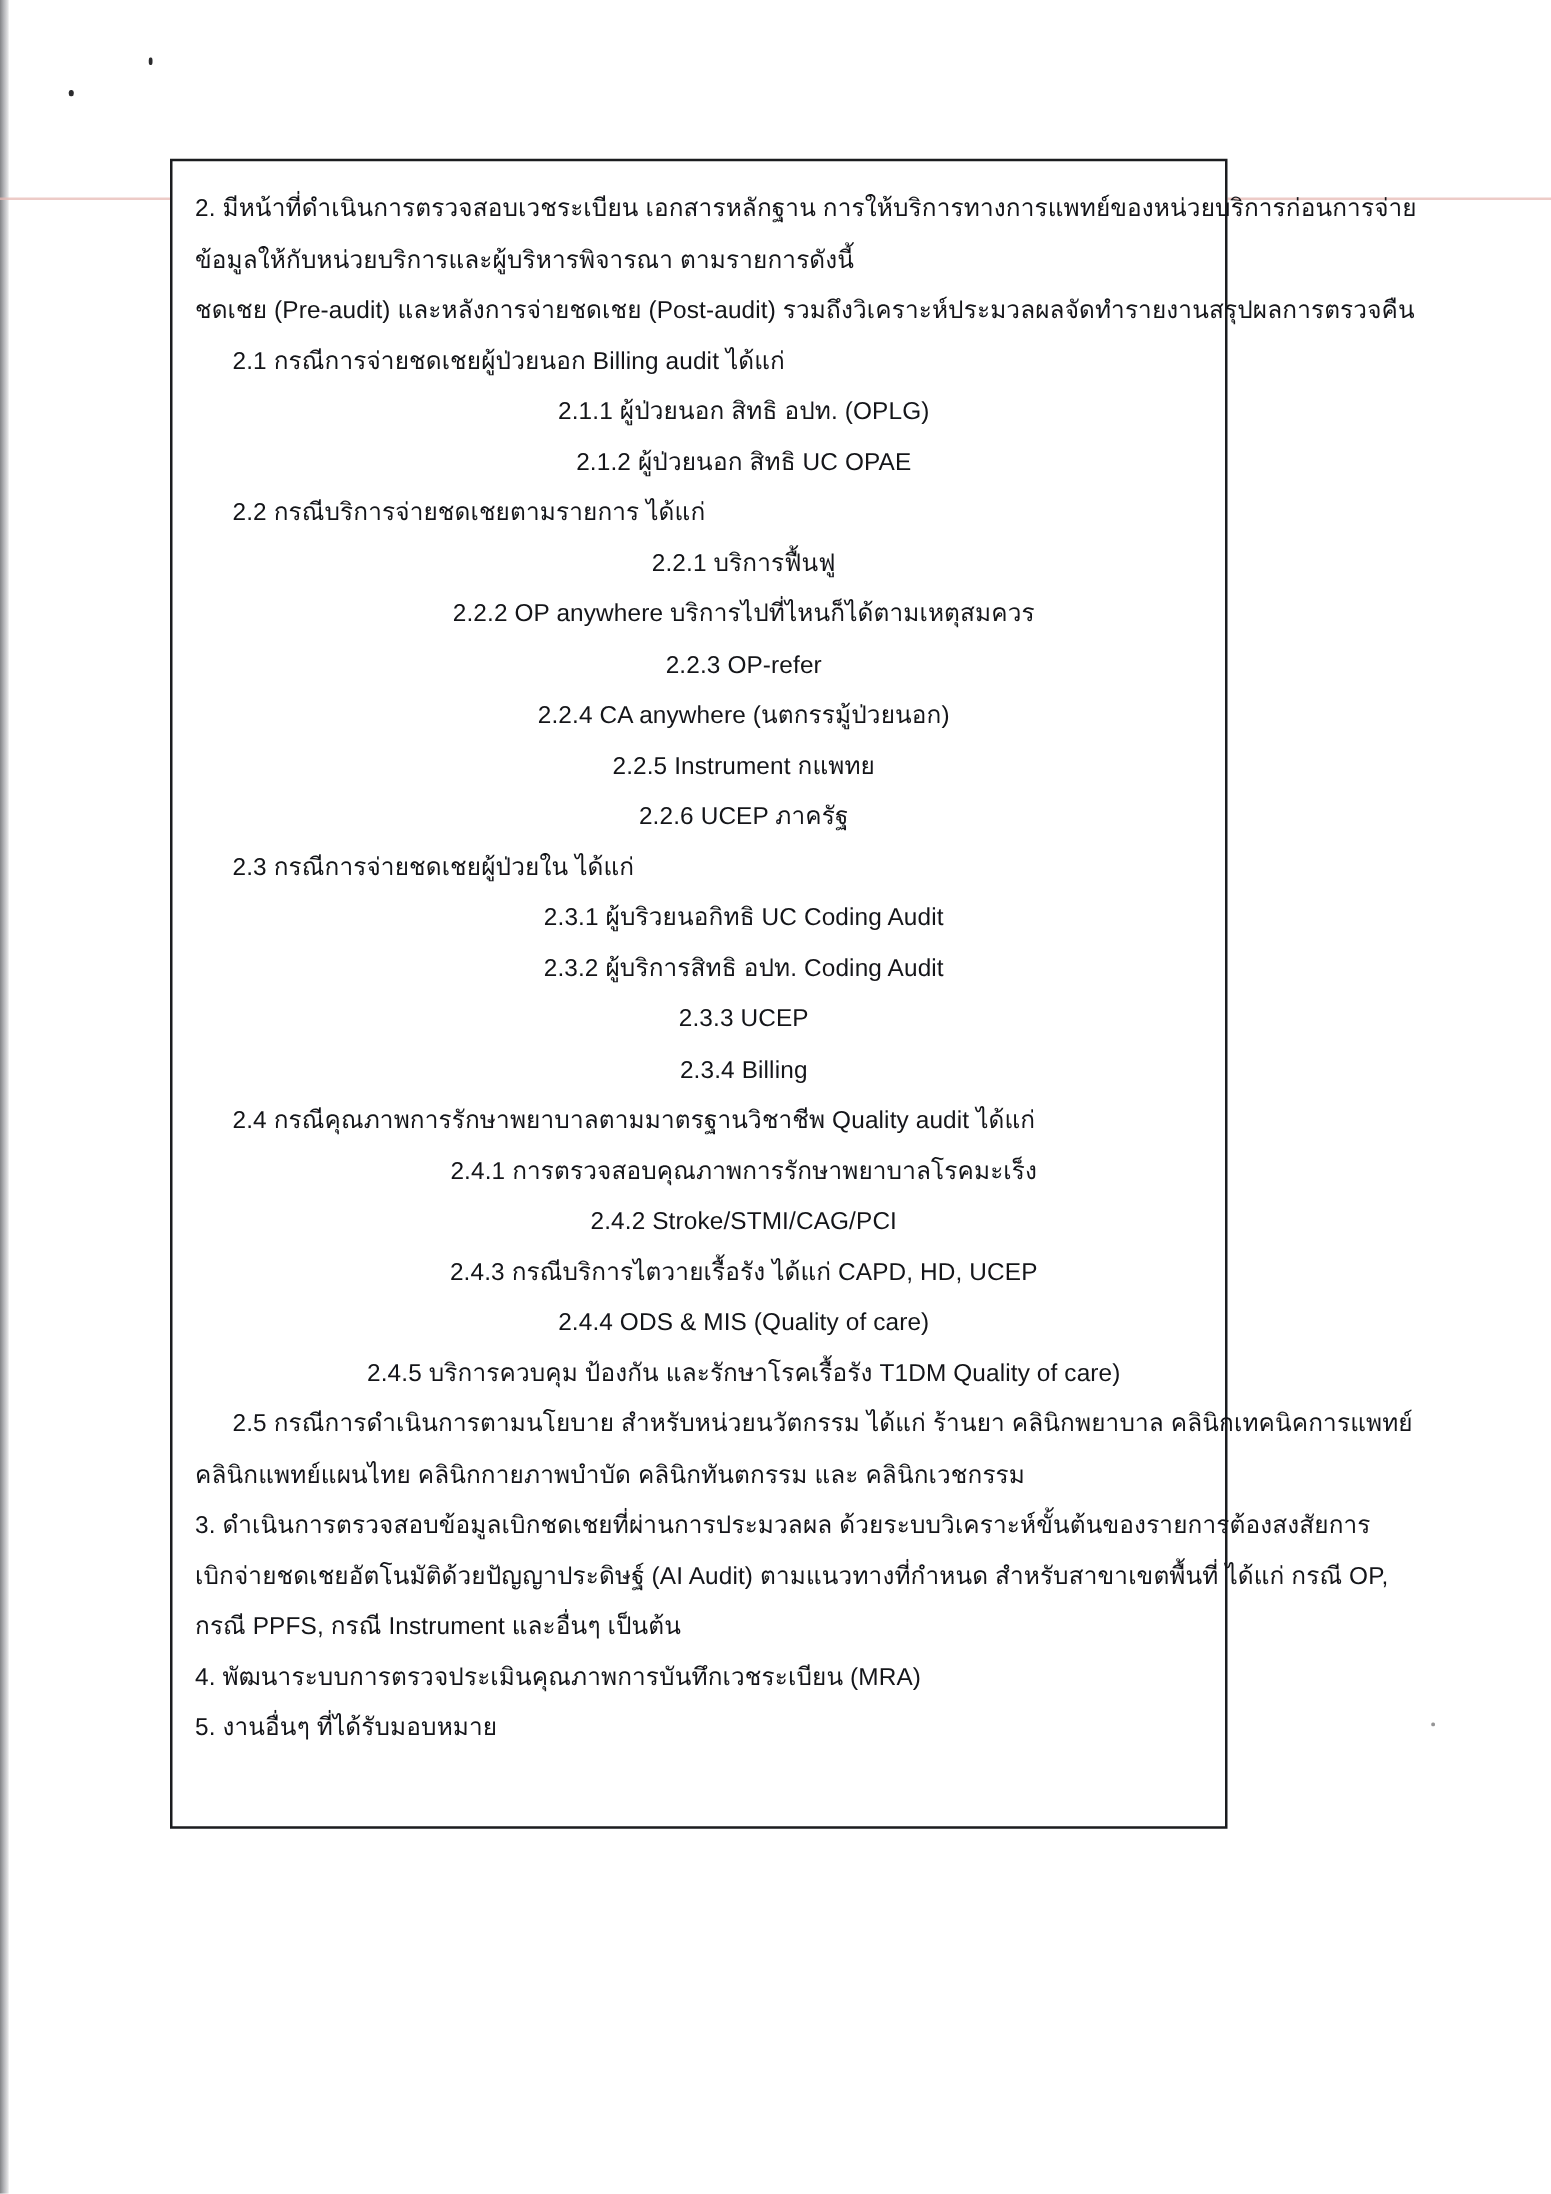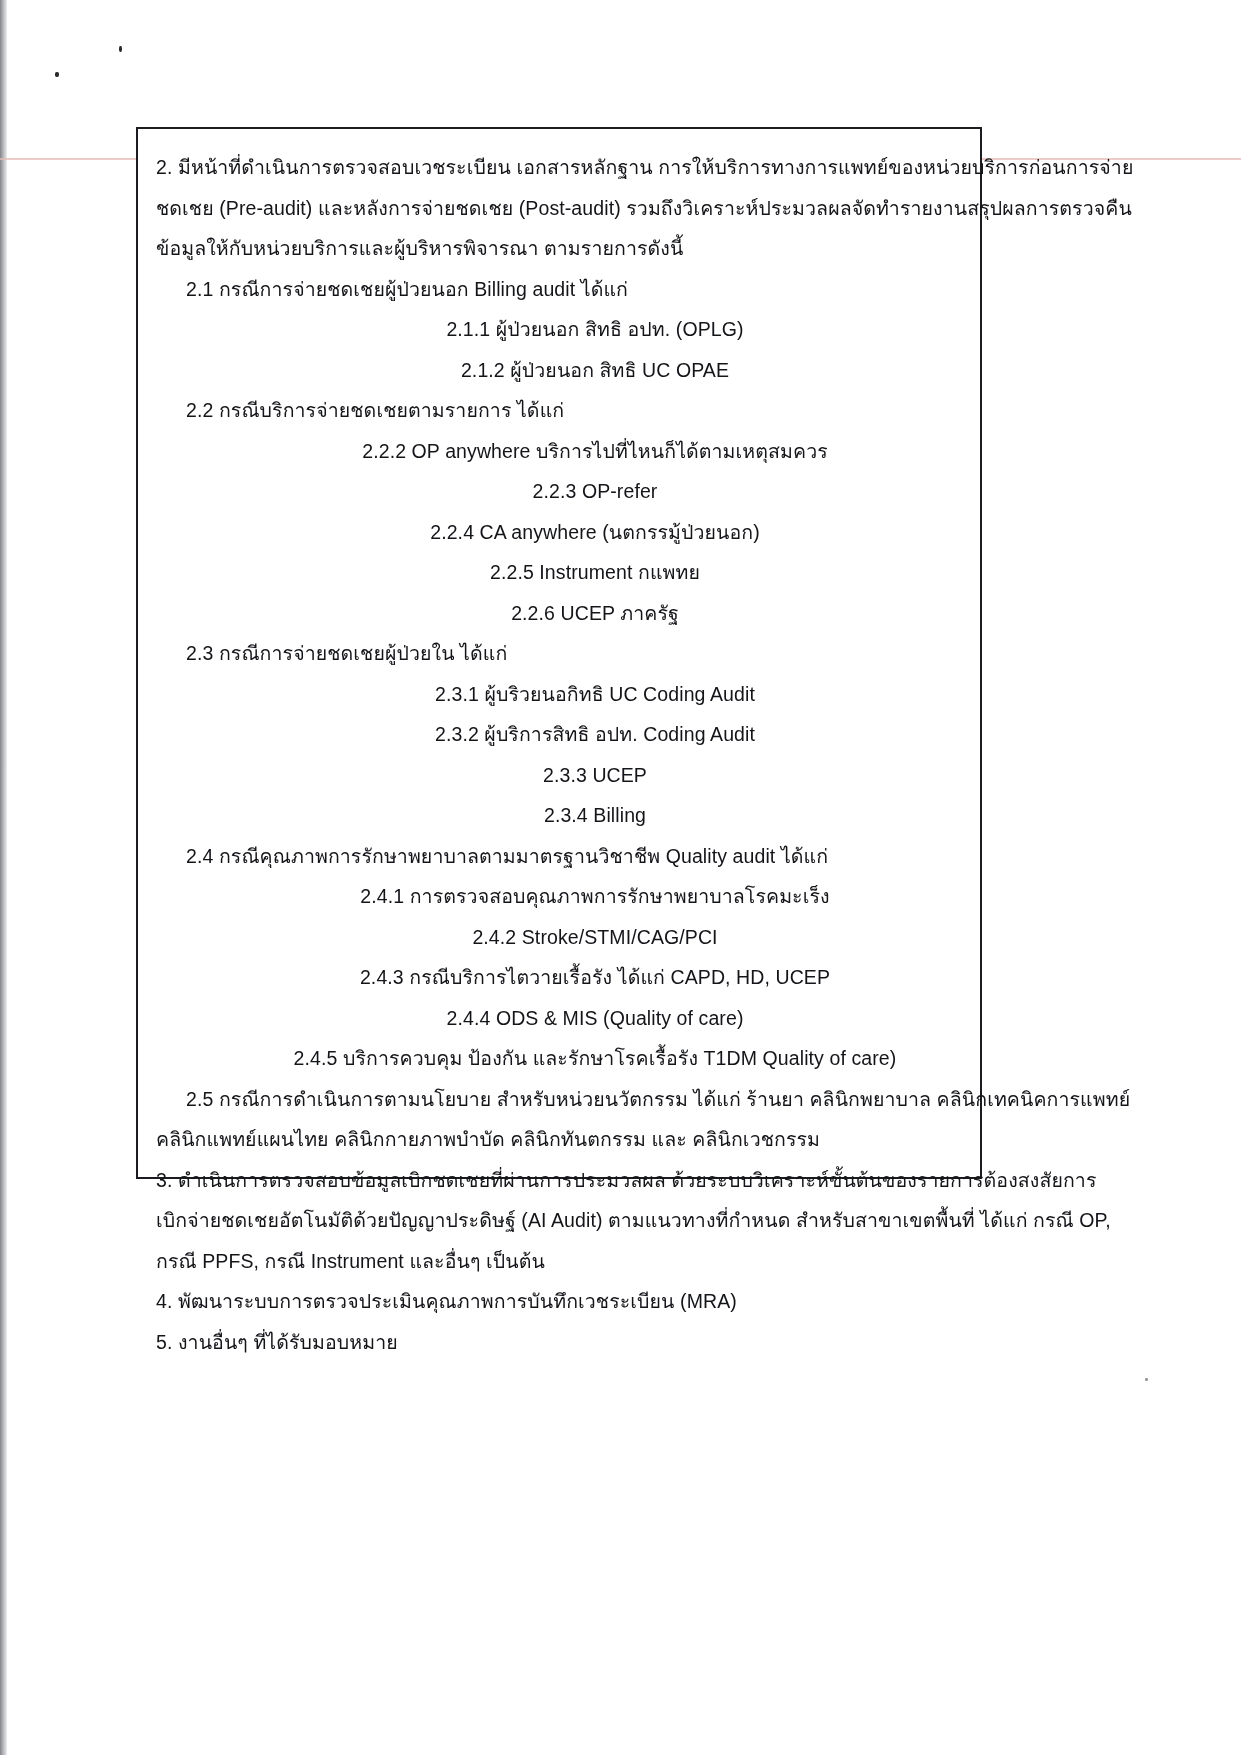--- a/index.html
+++ b/index.html
@@ -39,21 +39,21 @@
   .speck-a { left: 55px;  top: 72px;  width: 4px; height: 5px; }
   .speck-b { left: 119px; top: 46px;  width: 3px; height: 6px; }
   .speck-c { left: 1145px;top: 1378px;width: 3px; height: 3px; opacity:.5; }
 
   
   .doc-box {
     position: absolute;
     left: 136px;
     top: 127px;
     width: 846px;
-    height: 1052px;
+    height: 1336px;
     border: 2px solid #1b1c1f;
     box-sizing: border-box;
     background: #fff;
   }
   .doc-inner {
     padding: 18px 14px 10px 18px;
   }
 
   .line {
     font-size: 19.5px;
@@ -82,26 +82,27 @@
 
 <div class="scan-edge-left"></div>
 <div class="scan-line"></div>
 <div class="speck speck-a"></div>
 <div class="speck speck-b"></div>
 <div class="speck speck-c"></div>
 
 <div class="doc-box">
   <div class="doc-inner" id="content-host">
       <div class="line lv0">2. มีหน้าที่ดำเนินการตรวจสอบเวชระเบียน เอกสารหลักฐาน การให้บริการทางการแพทย์ของหน่วยบริการก่อนการจ่าย</div>
+      <div class="line lv0">ข้อมูลให้กับหน่วยบริการและผู้บริหารพิจารณา ตามรายการดังนี้</div>
       <div class="line lv0">ชดเชย (Pre-audit) และหลังการจ่ายชดเชย (Post-audit) รวมถึงวิเคราะห์ประมวลผลจัดทำรายงานสรุปผลการตรวจคืน</div>
-      <div class="line lv0">ข้อมูลให้กับหน่วยบริการและผู้บริหารพิจารณา ตามรายการดังนี้</div>
       <div class="line lv1">2.1 กรณีการจ่ายชดเชยผู้ป่วยนอก Billing audit ได้แก่</div>
       <div class="line lv2">2.1.1 ผู้ป่วยนอก สิทธิ อปท. (OPLG)</div>
       <div class="line lv2">2.1.2 ผู้ป่วยนอก สิทธิ UC OPAE</div>
       <div class="line lv1">2.2 กรณีบริการจ่ายชดเชยตามรายการ ได้แก่</div>
+      <div class="line lv2">2.2.1 บริการฟื้นฟู</div>
       <div class="line lv2">2.2.2 OP anywhere บริการไปที่ไหนก็ได้ตามเหตุสมควร</div>
       <div class="line lv2">2.2.3 OP-refer</div>
       <div class="line lv2">2.2.4 CA anywhere (นตกรรมู้ป่วยนอก)</div>
       <div class="line lv2">2.2.5 Instrument กแพทย</div>
       <div class="line lv2">2.2.6 UCEP ภาครัฐ</div>
       <div class="line lv1">2.3 กรณีการจ่ายชดเชยผู้ป่วยใน ได้แก่</div>
       <div class="line lv2">2.3.1 ผู้บริวยนอกิทธิ UC Coding Audit</div>
       <div class="line lv2">2.3.2 ผู้บริการสิทธิ อปท. Coding Audit</div>
       <div class="line lv2">2.3.3 UCEP</div>
       <div class="line lv2">2.3.4 Billing</div>

